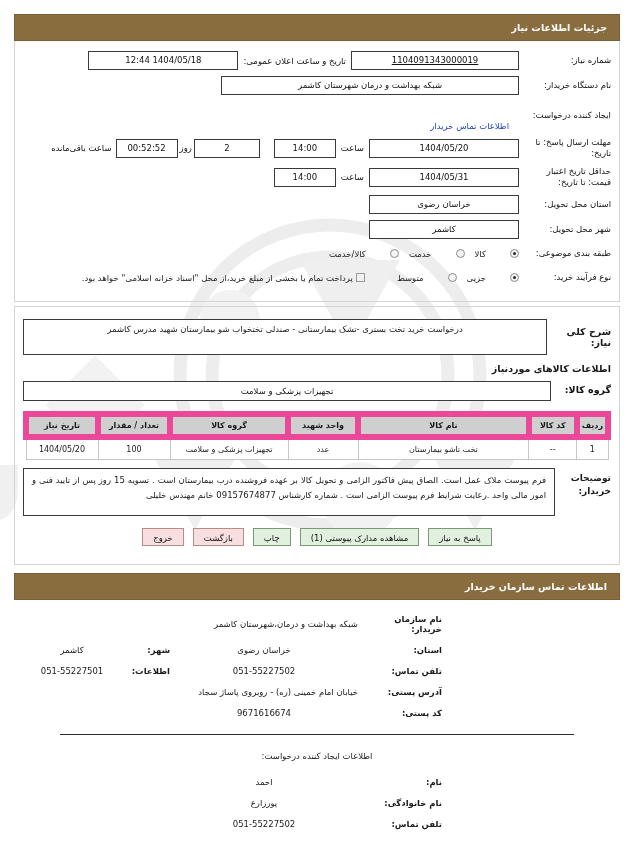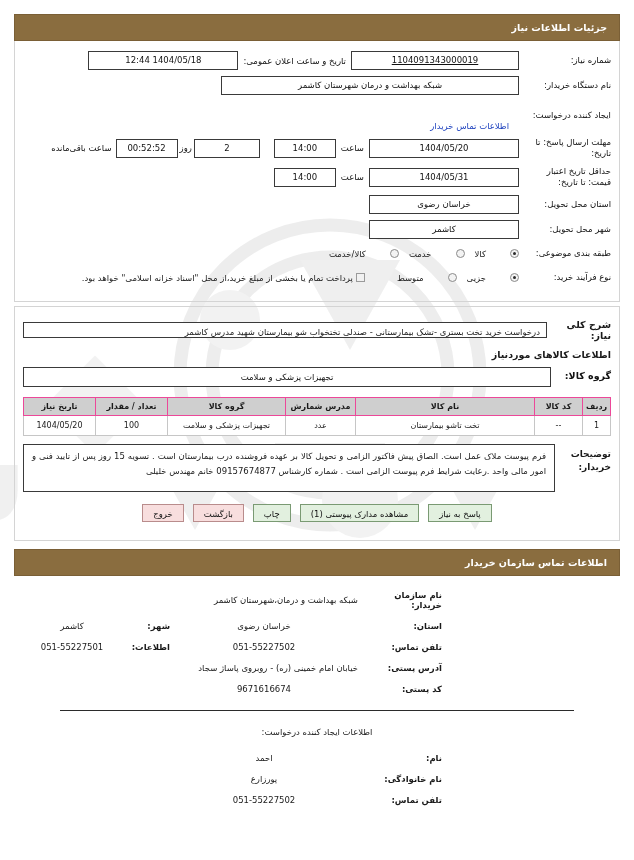--- a/index.html
+++ b/index.html
@@ -134,23 +134,24 @@
   }
   .opt-txt { font-size: 8.5px; padding: 0 3px 0 10px; white-space: nowrap; }
 
   
   .subj-row { display: flex; align-items: center; margin: 2px 0 8px 0; }
   .subj-lbl { font-weight: bold; font-size: 9.5px; width: 64px; text-align: right; flex: 0 0 64px; }
   .subj-box {
     flex: 1;
     border: 1px solid #3a3a3a;
     background: #fff;
-    height: 16px;
+    height: 36px;
     line-height: 18px;
     font-size: 8.5px;
+    text-align: center;
     padding: 0 6px;
     white-space: nowrap;
     overflow: hidden;
   }
 
   .sect-title {
     font-weight: bold;
     font-size: 9.5px;
     text-align: right;
     margin: 7px 0 7px 0;
@@ -158,21 +159,21 @@
 
   
   table.items {
     width: 100%;
     border-collapse: collapse;
     font-size: 8px;
     background: #fff;
   }
   table.items th {
     background: #cfcfcf;
-    border: 1px solid #ec4899;
+    border: 6px solid #ec4899;
     font-weight: bold;
     padding: 4px 2px;
     color: #1a1a1a;
     font-size: 8px;
   }
   table.items td {
     border: 1px solid #c6c6c6;
     padding: 5px 3px;
     text-align: center;
     background: #fff;
@@ -377,21 +378,21 @@
       <div class="lbl bold" style="flex:0 0 60px;width:60px;font-size:9.5px">گروه کالا:</div>
       <div class="box" style="flex:1;height:20px;line-height:18px">تجهیزات پزشکی و سلامت</div>
     </div>
 
     <table class="items">
       <thead>
         <tr>
           <th style="width:28px">ردیف</th>
           <th style="width:48px">کد کالا</th>
           <th>نام کالا</th>
-          <th style="width:70px">مدرس شمارش</th>
+          <th style="width:70px">واحد شهید</th>
           <th style="width:118px">گروه کالا</th>
           <th style="width:72px">تعداد / مقدار</th>
           <th style="width:72px">تاریخ نیاز</th>
         </tr>
       </thead>
       <tbody>
         <tr>
           <td>1</td>
           <td>--</td>
           <td>تخت تاشو بیمارستان</td>

